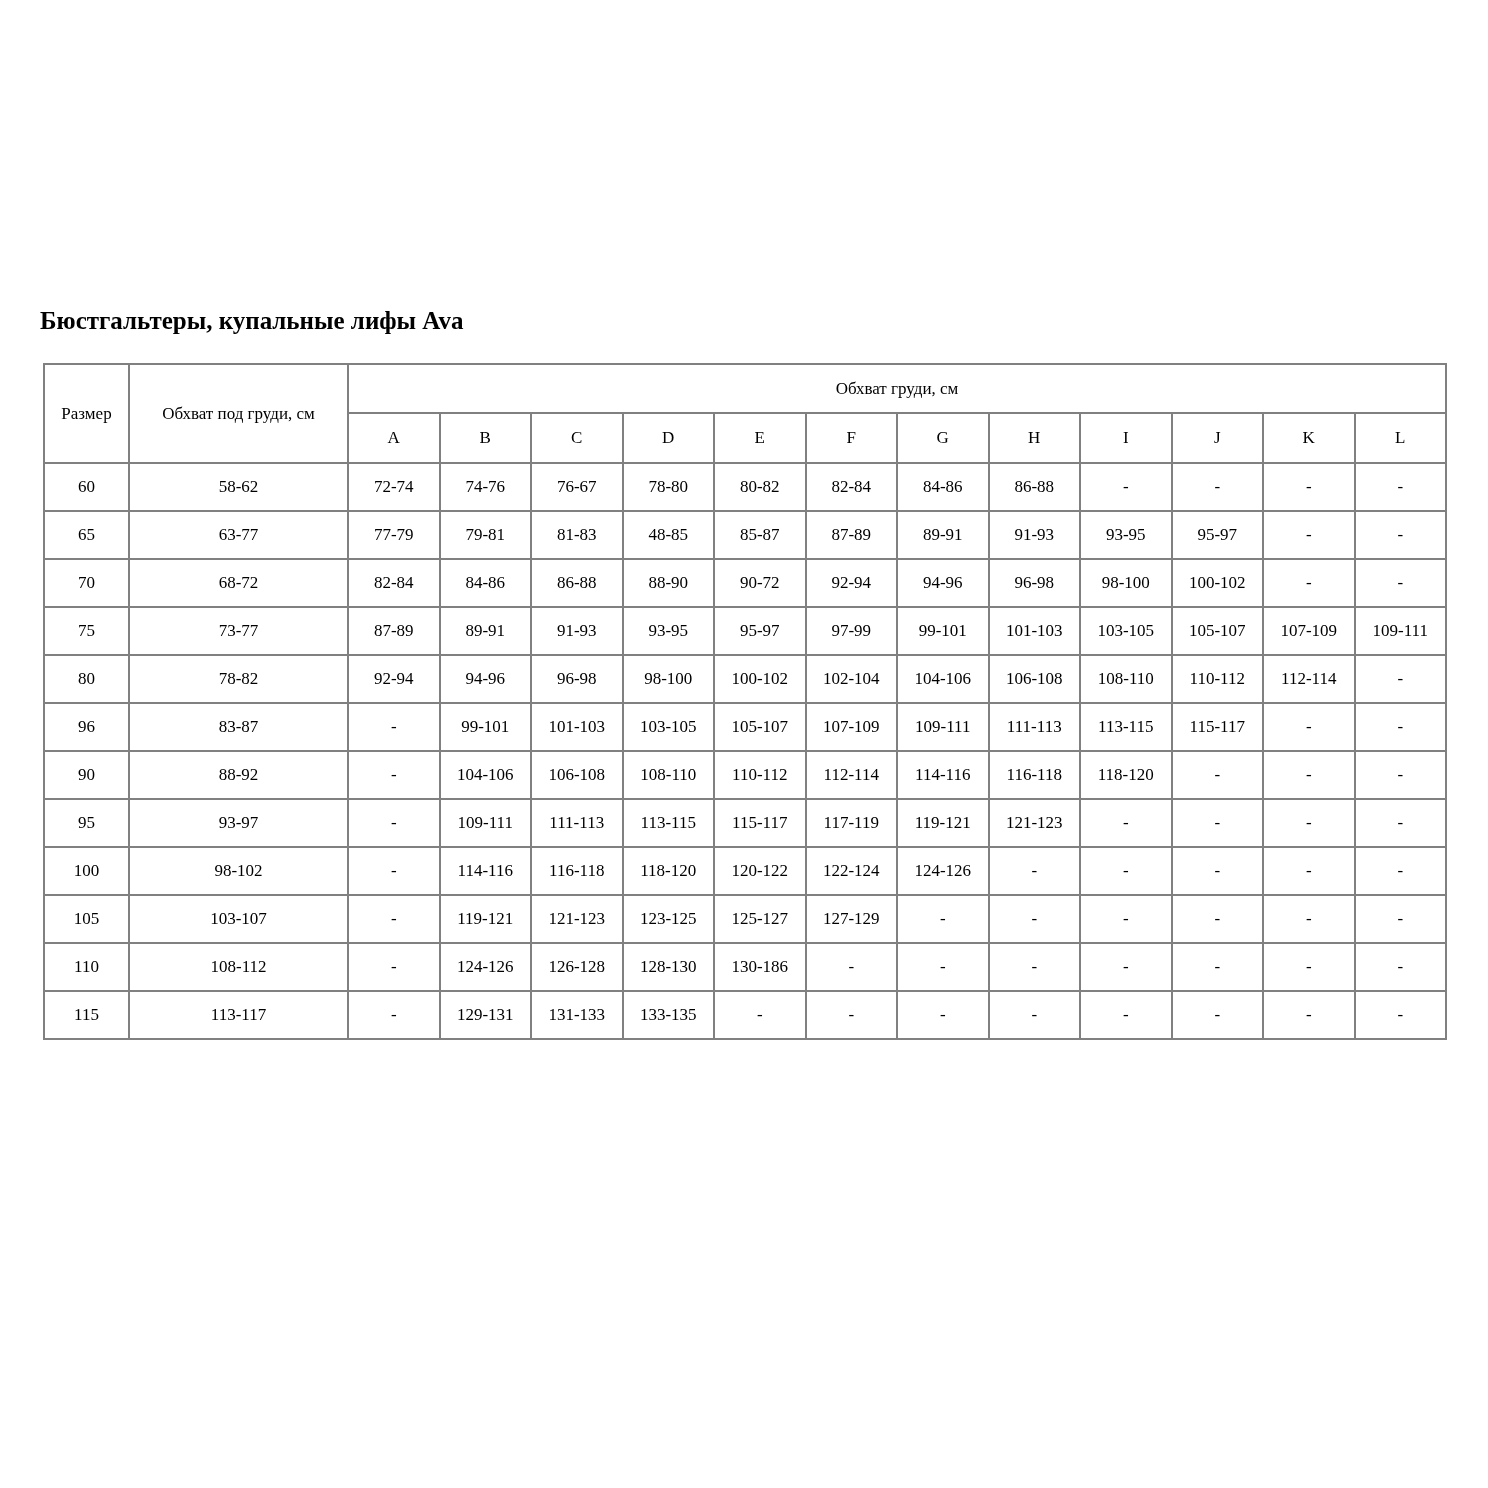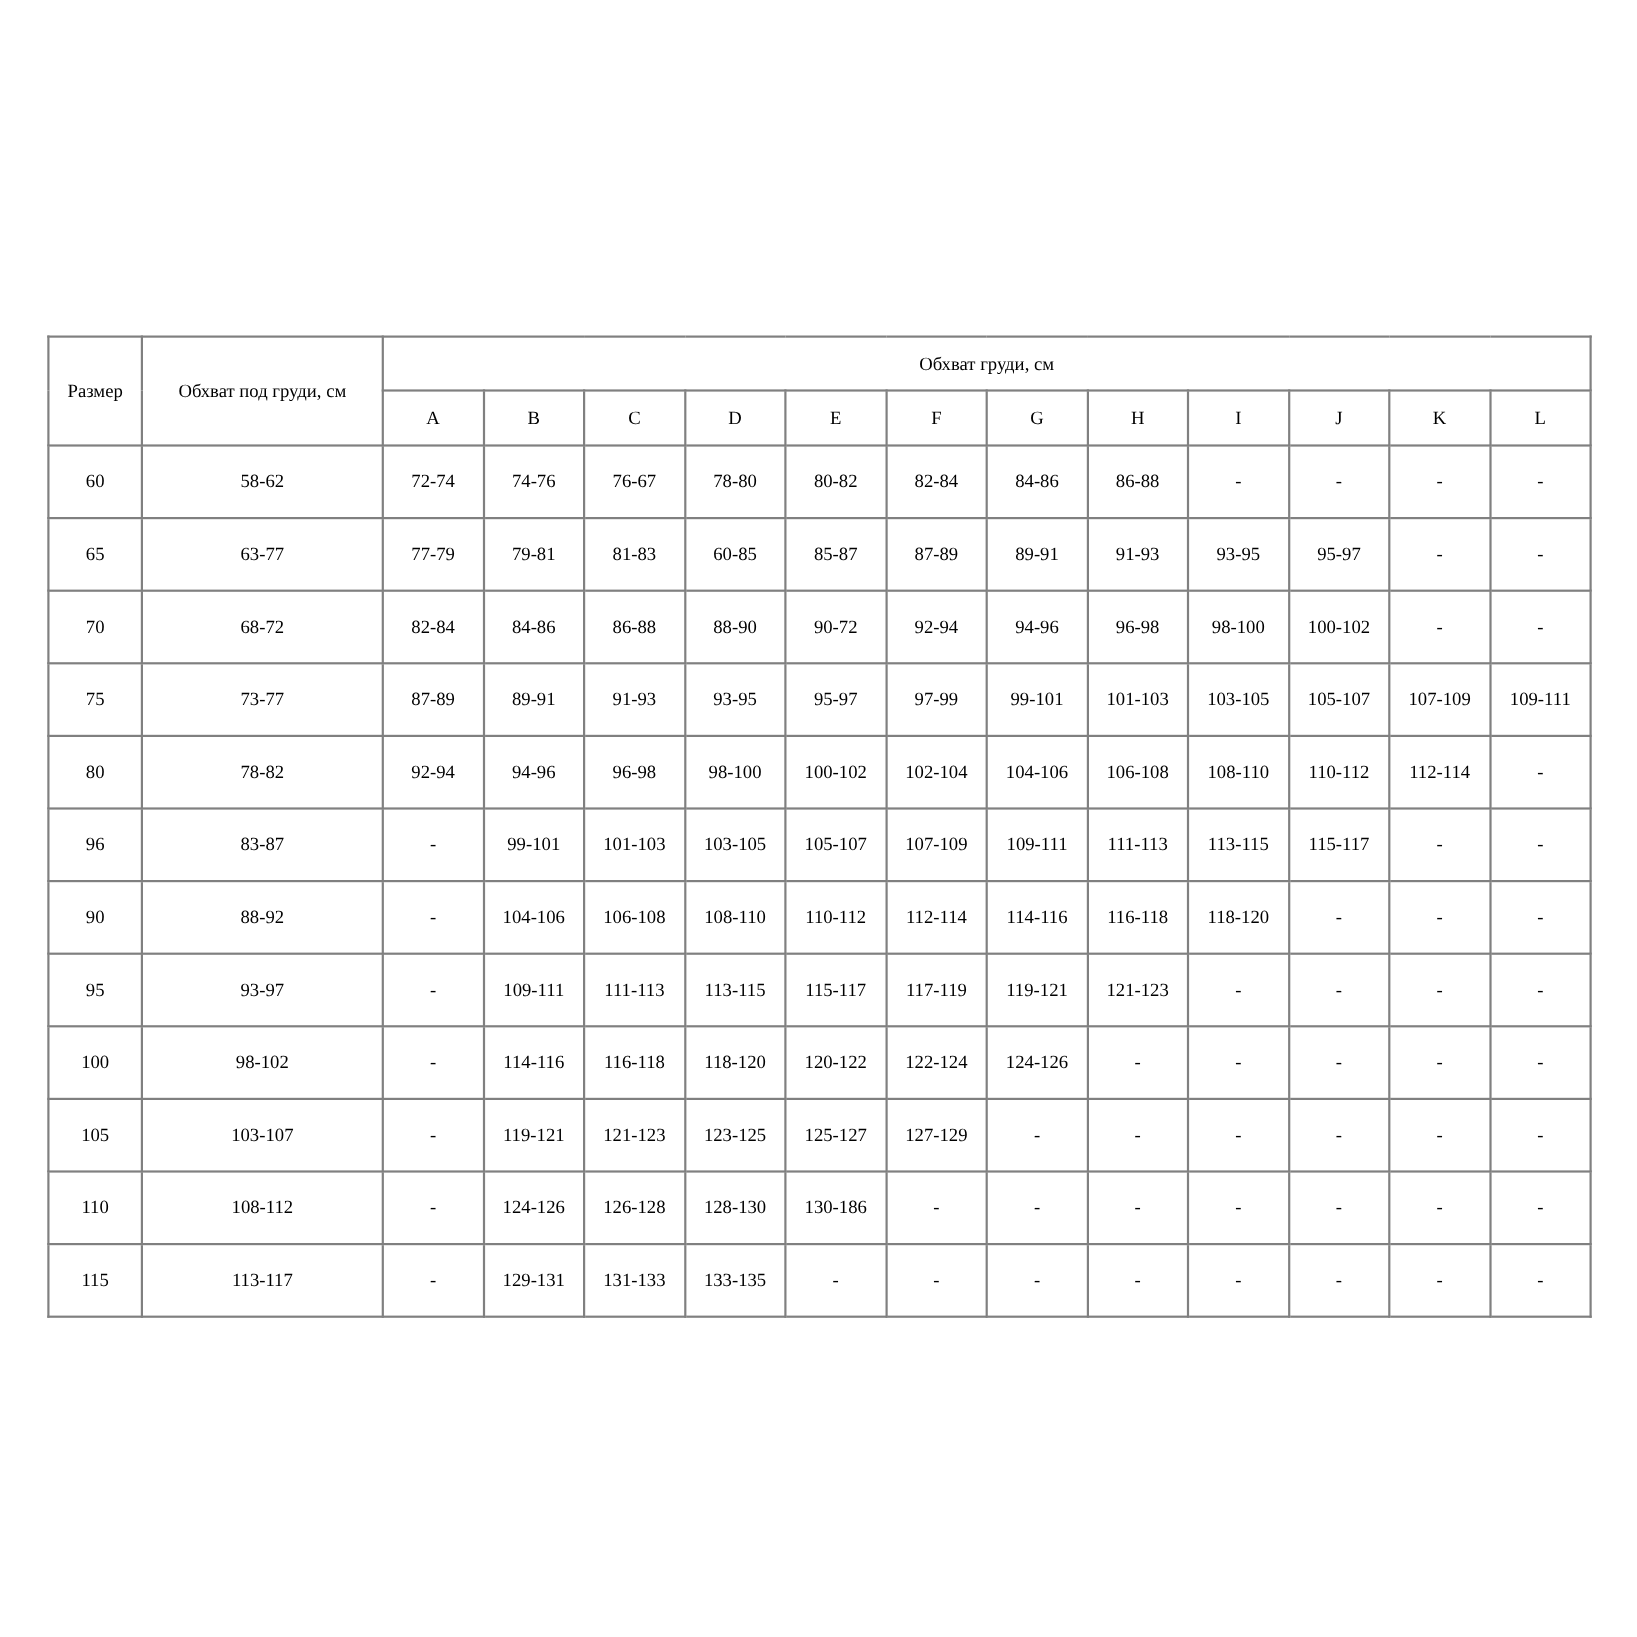--- a/index.html
+++ b/index.html
@@ -34,28 +34,29 @@
     font-weight: normal;
     font-size: 17px;
     text-align: center;
     vertical-align: middle;
     padding: 2px 4px;
     overflow: hidden;
     box-sizing: border-box;
   }
   tr.group-header-row th { height: 49px; }
   tr.cup-header-row th  { height: 50px; }
-  tbody tr              { height: 66px; }
+  tbody tr              { height: 48px; }
   col.col-size      { width: 85px; }
   col.col-underbust { width: 219px; }
 </style>
 </head>
 <body>
 
 <div class="page">
+  <h1 class="doc-title">Бюстгальтеры, купальные лифы Ava</h1>
 
   <table class="size-chart">
     <colgroup>
       <col class="col-size">
       <col class="col-underbust">
       <col>
         <col>
         <col>
         <col>
         <col>
@@ -104,21 +105,21 @@
           <td>-</td>
           <td>-</td>
           <td>-</td>
         </tr>
         <tr>
           <td>65</td>
           <td>63-77</td>
           <td>77-79</td>
           <td>79-81</td>
           <td>81-83</td>
-          <td>60-85</td>
+          <td>48-85</td>
           <td>85-87</td>
           <td>87-89</td>
           <td>89-91</td>
           <td>91-93</td>
           <td>93-95</td>
           <td>95-97</td>
           <td>-</td>
           <td>-</td>
         </tr>
         <tr>

